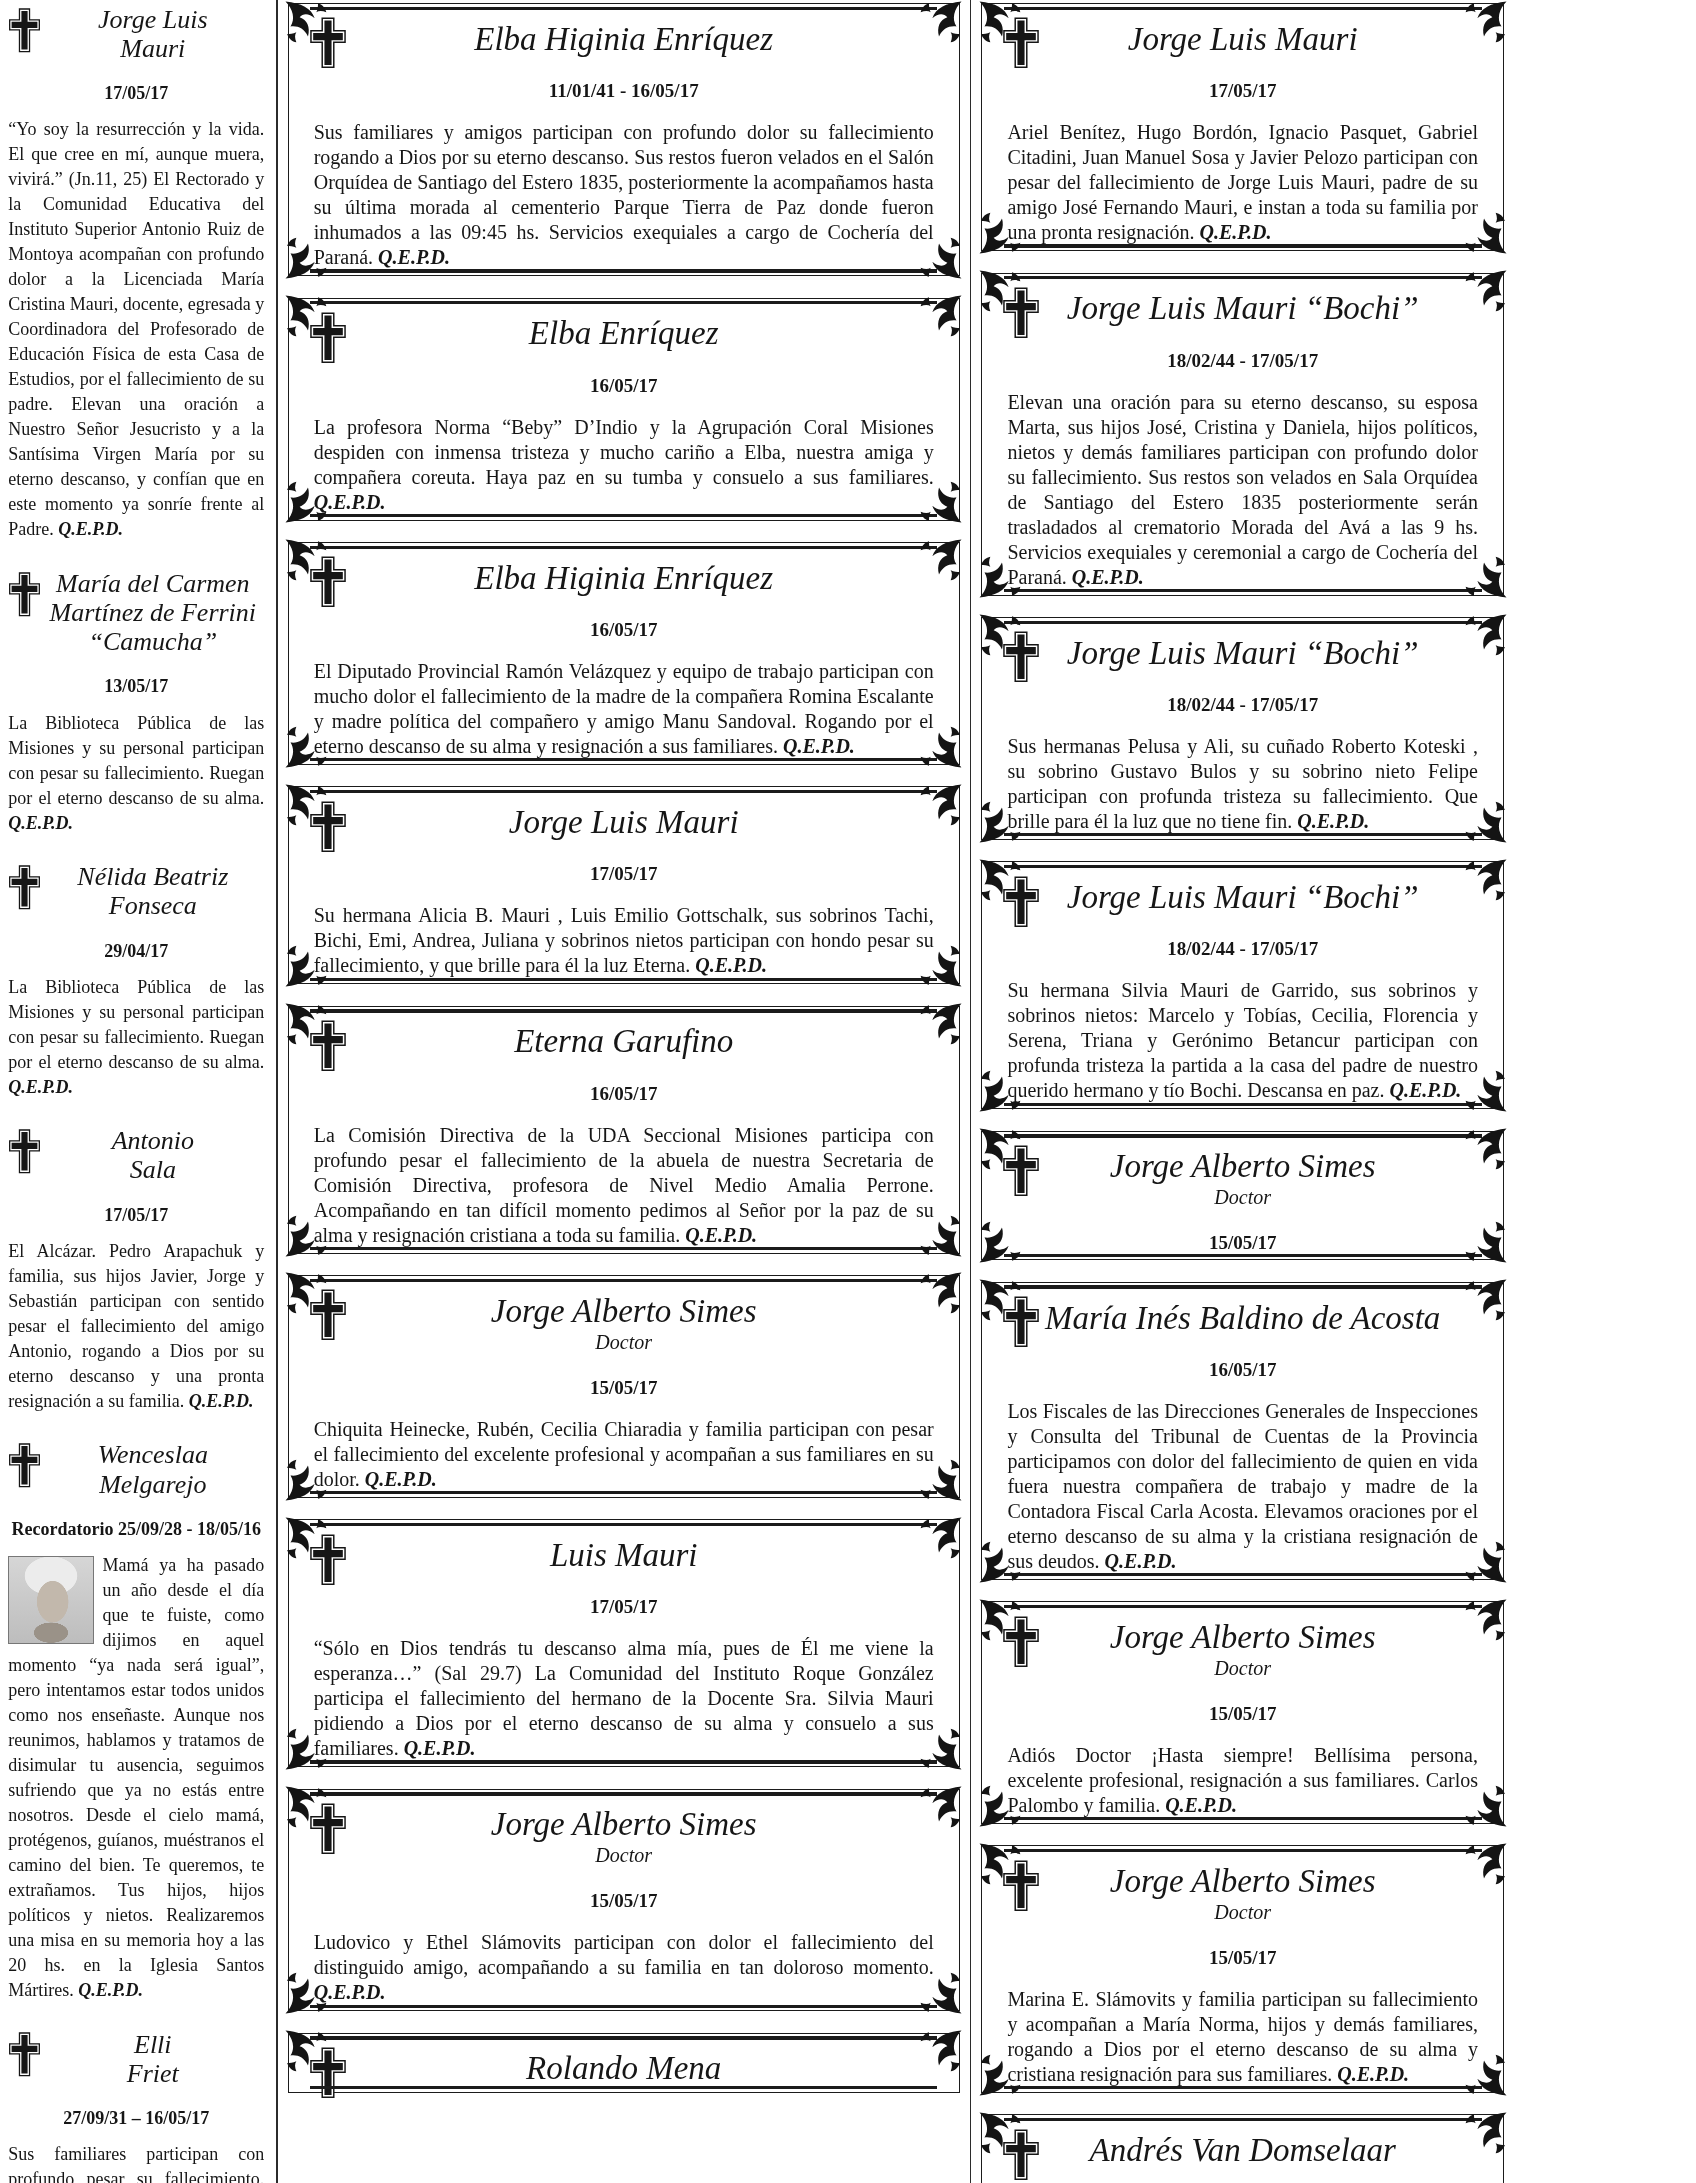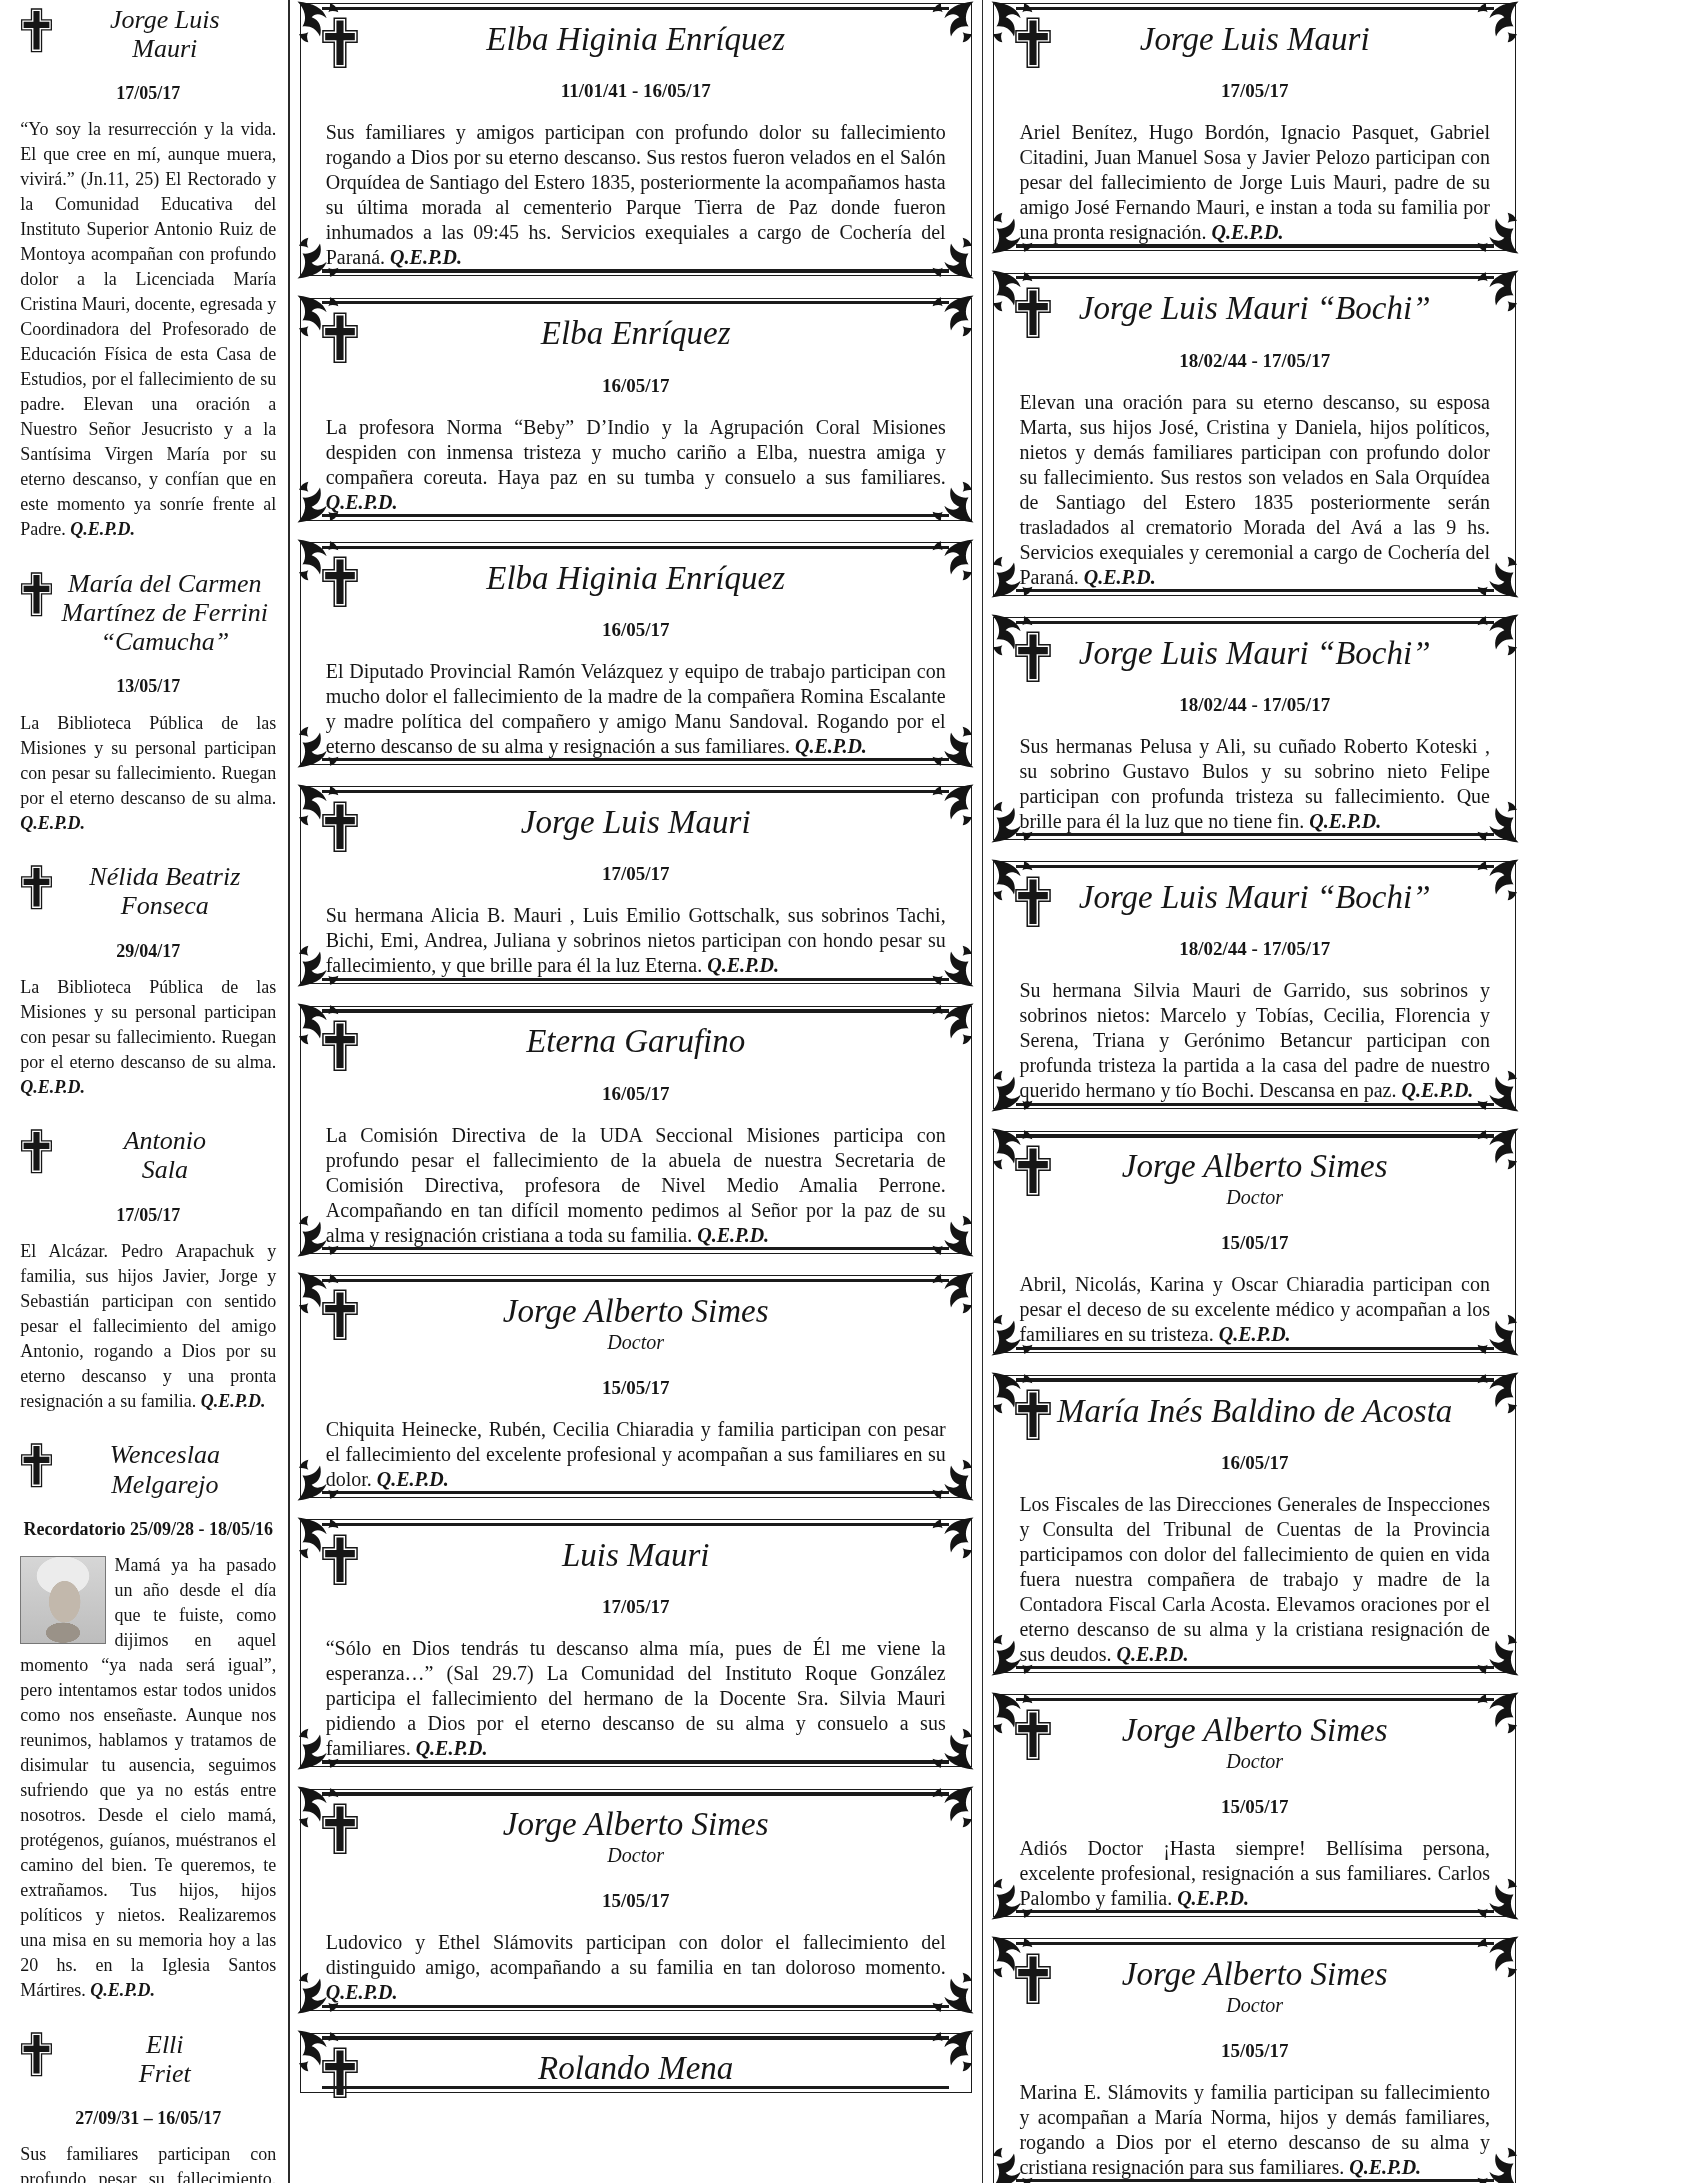--- a/index.html
+++ b/index.html
@@ -1,21 +1,21 @@
 <!DOCTYPE html>
 <html style="font-size:13.2px"><head>
 <meta charset="utf-8">
 <style>
   html,body{margin:0;padding:0;}
   body{
     width:1697px;height:2183px;overflow:hidden;
     background:#ffffff;color:#161616;
     font-family:"Liberation Serif","DejaVu Serif",serif;
   }
-  .page{display:flex;width:1509px;height:2183px;margin-left:12px;}
+  .page{display:flex;width:1509px;height:2183px;}
   .colrule{width:1.7px;background:#2b2b2b;margin:0 10px;flex:0 0 auto;}
   
   .col-left{width:266px;flex:0 0 auto;padding:3.3px 1.7px 0 8.3px;box-sizing:border-box;}
   .lnotice{margin-bottom:25px;}
   .lhead{display:flex;align-items:flex-start;}
   .lhead .cross{width:33px;height:46px;flex:0 0 auto;margin-top:3.3px;}
   .lname{flex:1;text-align:center;font-style:italic;font-size:26px;line-height:1.12;white-space:pre-line;padding-top:1.7px;}
   .ldate{text-align:center;font-weight:bold;font-size:18px;margin:20px 0 13.2px 0;}
   .lbody{font-size:18px;line-height:25px;text-align:justify;margin:0;}
   .lead{font-weight:normal;}
@@ -547,21 +547,20 @@
           <svg viewBox="0 0 54 54" fill="currentColor">
             <use href="#corner-shape"></use>
           </svg>
         </span>
     <svg class="cross" viewBox="0 0 64 86">
           <use href="#cross-shape"></use>
         </svg>
     <h2 class="bname">Jorge Alberto Simes</h2>
     <div class="bsub">Doctor</div>
     <div class="bdate">15/05/17</div>
-    <p class="bbody"><span>Abril, Nicolás, Karina y Oscar Chiaradia participan con pesar el deceso de su excelente médico y acompañan a los familiares en su tristeza.</span> <span class="qepd">Q.E.P.D.</span></p>
   </section>
 
   <section class="obox">
     <span class="corner tl">
           <svg viewBox="0 0 54 54" fill="currentColor">
             <use href="#corner-shape"></use>
           </svg>
         </span>
     <span class="corner tr">
           <svg viewBox="0 0 54 54" fill="currentColor">

